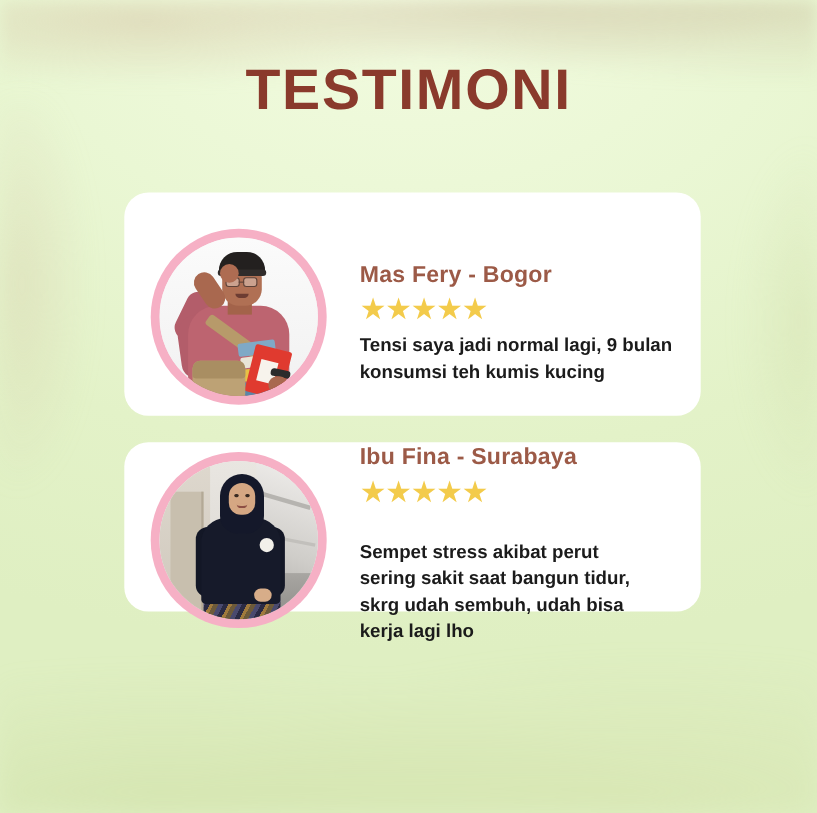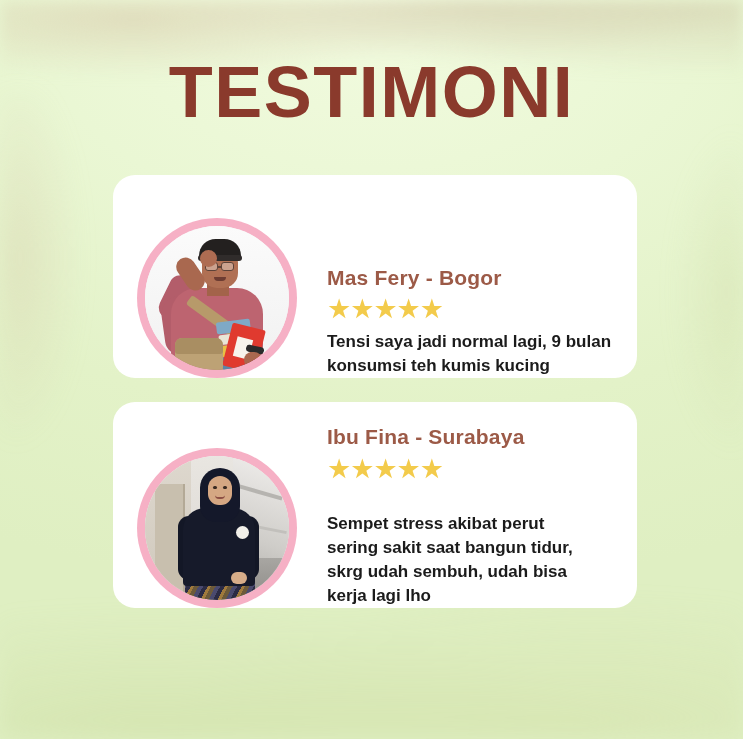--- a/index.html
+++ b/index.html
@@ -45,39 +45,39 @@
   #bg-wash-right {
     position:absolute; right:0; top:130px; width:140px; height:360px;
     background:radial-gradient(60% 60% at 95% 45%, rgba(203,214,160,.30) 0%, rgba(203,214,160,0) 75%);
     filter:blur(11px);
   }
 
   
   #page-title {
     position:absolute; left:0; right:0; top:56px;
     text-align:center;
-    font-size:72px;
+    font-size:52px;
     font-weight:bold;
     letter-spacing:1.5px;
     color:#8a3a2c;
     line-height:1;
   }
 
   
   .card {
     position:absolute;
     left:113px;
     width:524px;
     background:#ffffff;
     border-radius:22px;
     display:flex;
-    align-items:flex-end;
+    align-items:center;
   }
   #card-0 { top:175px; height:203px; }
-  #card-1 { top:402px; height:206px; }
+  #card-1 { top:402px; height:154px; }
 
   .avatar-wrap {
     position:relative;
     flex:0 0 auto;
     margin-left:24px;
     border-radius:50%;
     background:#f6b0c5;
     display:flex;
     align-items:center;
     justify-content:center;

